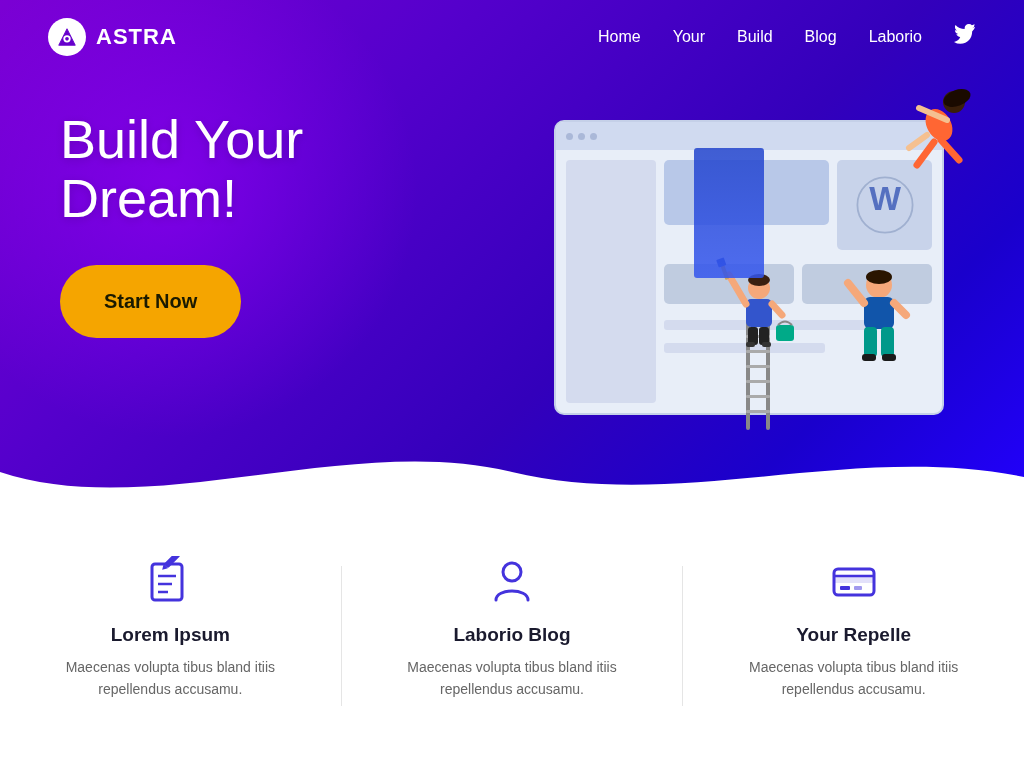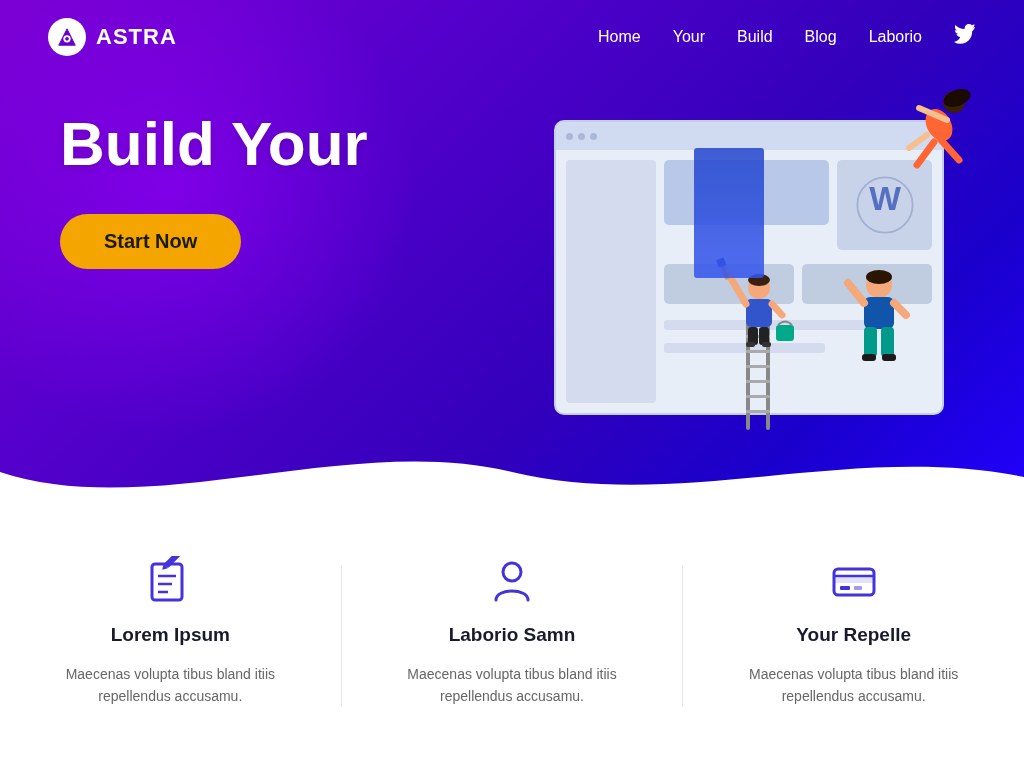--- a/index.html
+++ b/index.html
@@ -71,29 +71,29 @@
     }
 
     .hero-content {
       position: absolute;
       top: 110px;
       left: 60px;
       z-index: 5;
     }
     .hero-title {
       color: #fff;
-      font-size: 62px;
-      font-weight: 700;
+      font-size: 54px;
+      font-weight: 400;
       line-height: 1.1;
       text-shadow: 0 2px 8px rgba(0,0,0,0.15);
     }
     .hero-btn {
       display: inline-block;
       margin-top: 36px;
-      padding: 16px 44px;
+      padding: 25px 44px;
       background: #f5a500;
       color: #1a1a00;
       font-size: 20px;
       font-weight: 700;
       border-radius: 40px;
       border: none;
       cursor: pointer;
       text-decoration: none;
     }
 
@@ -217,21 +217,20 @@
       font-weight: 700;
       color: #1a1a2e;
       margin-bottom: 10px;
       text-align: right;
     }
     .feature-desc {
       font-size: 14px;
       color: #666;
       line-height: 1.6;
       max-width: 220px;
-      margin-top: 7px;
     }
     .feature-divider {
       width: 1px;
       background: #e5e5e5;
       height: 140px;
       margin-top: 10px;
     }
   </style>
 </head>
 <body>
@@ -259,20 +258,21 @@
         <svg width="22" height="22" viewBox="0 0 24 24" fill="white">
           <path d="M23 3a10.9 10.9 0 01-3.14 1.53A4.48 4.48 0 0022.43.36a9 9 0 01-2.88 1.1A4.52 4.52 0 0016.11 0c-2.5 0-4.52 2.02-4.52 4.52 0 .35.04.7.11 1.03C7.69 5.38 4.07 3.6 1.64.96a4.5 4.5 0 00-.61 2.27c0 1.57.8 2.95 2.01 3.76a4.5 4.5 0 01-2.05-.57v.06c0 2.19 1.56 4.02 3.63 4.43a4.52 4.52 0 01-2.04.08c.57 1.79 2.24 3.09 4.21 3.12A9.06 9.06 0 010 19.54a12.8 12.8 0 006.92 2.03c8.3 0 12.85-6.88 12.85-12.85 0-.2 0-.39-.01-.58A9.18 9.18 0 0023 3z"></path>
         </svg>
       </span>
     </nav>
   </div>
 
   <div class="hero-content">
     <h1 class="hero-title">
       <span>Build Your</span><br>
+      <span>Dream!</span>
     </h1>
     <button class="hero-btn">Start Now</button>
   </div>
 
   <div class="hero-illustration">
 
     <div class="browser-mockup">
       <div class="browser-bar">
         <div class="browser-dot"></div>
         <div class="browser-dot"></div>
@@ -397,21 +397,21 @@
 
   <div class="feature-divider"></div>
 
   <div class="feature-item">
     <div class="feature-icon">
       <svg viewBox="0 0 52 52" width="52" height="52">
         <circle cx="26" cy="16" r="9" fill="none" stroke="#4433dd" stroke-width="3"></circle>
         <path d="M10,44 C10,32 42,32 42,44" fill="none" stroke="#4433dd" stroke-width="3" stroke-linecap="round"></path>
       </svg>
     </div>
-    <div class="feature-title">Laborio Samn</div>
+    <div class="feature-title">Laborio Blog</div>
     <div class="feature-desc">Maecenas volupta tibus bland itiis repellendus accusamu.</div>
   </div>
 
   <div class="feature-divider"></div>
 
   <div class="feature-item">
     <div class="feature-icon">
       <svg viewBox="0 0 52 52" width="52" height="52">
         <rect x="6" y="13" width="40" height="26" rx="4" fill="none" stroke="#4433dd" stroke-width="3"></rect>
         <rect x="6" y="20" width="40" height="7" fill="#4433dd" opacity="0.15"></rect>

